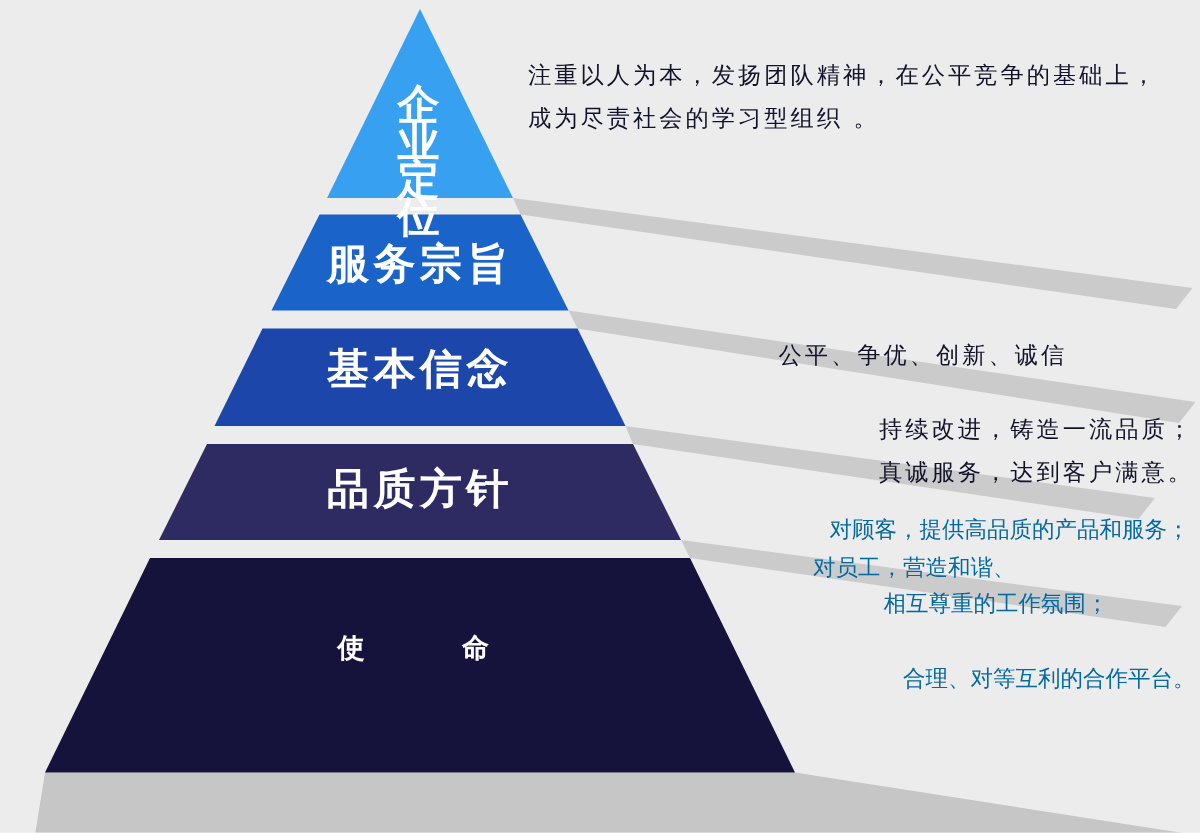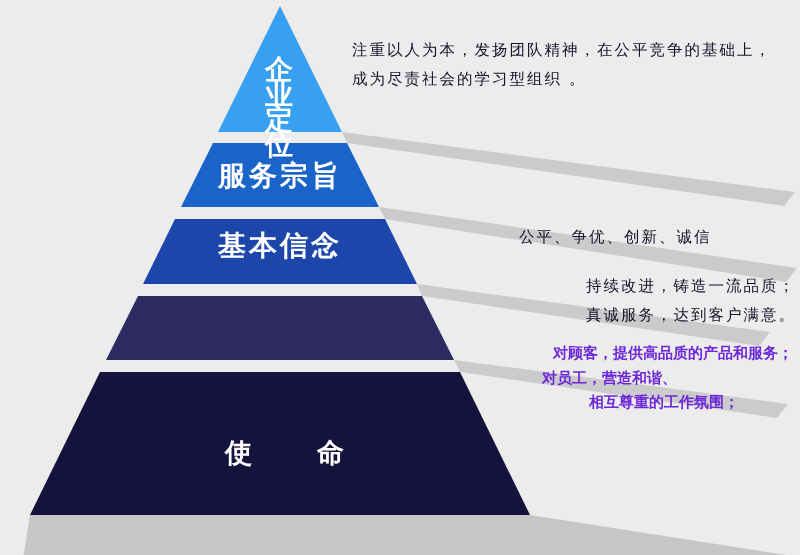--- a/index.html
+++ b/index.html
@@ -20,41 +20,41 @@
     font-weight: 700;
     font-size: 28px;
     letter-spacing: 3px;
     text-align: center;
     line-height: 25px;
   }
   .label-1 { left: 254px; top: 57px;  width: 52px; letter-spacing: 2px; word-break: break-all; }
   .label-2 { left: 210px; top: 163px; width: 140px; }
   .label-3 { left: 210px; top: 233px; width: 140px; }
   .label-4 { left: 210px; top: 313px; width: 140px; }
-  .label-5 { left: 225px; top: 440px; font-size: 27px; letter-spacing: 65px; white-space: nowrap; }
+  .label-5 { left: 225px; top: 420px; font-size: 18px; letter-spacing: 65px; white-space: nowrap; }
 
   
   .desc {
     position: absolute;
     color: #12122A;
     font-weight: 400;
     font-size: 15.5px;
     letter-spacing: 2px;
     line-height: 29px;
     white-space: pre-line;
   }
   .desc-1 { left: 352px; top: 36px;  width: 440px; }
   .desc-2 { left: 424px; top: 147px; }
   .desc-3 { left: 519px; top: 223px; text-align: center; }
   .desc-4 { left: 544px; top: 272px; margin-left: 42px; }
 
   .desc5-line {
     position: absolute;
-    color: #6d28d9;
-    font-weight: 700;
+    color: #0369a1;
+    font-weight: 400;
     font-size: 15px;
     letter-spacing: 0;
     white-space: nowrap;
   }
   .m-1 { left: 553px; top: 344px; }
   .m-2 { left: 542px; top: 369px; }
   .m-3 { left: 589px; top: 393px; }
   .m-4 { left: 605px; top: 419px; }
   .m-5 { left: 602px; top: 443px; }
 </style>
@@ -74,25 +74,27 @@
     <polygon points="280,6 342,132 218,132" fill="#38A0F0"></polygon>
     <polygon points="213,143 347,143 379,207 181,207" fill="#1A63C8"></polygon>
     <polygon points="175,219 385,219 417,284 143,284" fill="#1C46AA"></polygon>
     <polygon points="138,296 422,296 454,360 106,360" fill="#2D2B62"></polygon>
     <polygon points="100,372 460,372 530,515 30,515" fill="#15123C"></polygon>
   </svg>
 
   <div class="layer-label label-1">企业定位</div>
   <div class="layer-label label-2">服务宗旨</div>
   <div class="layer-label label-3">基本信念</div>
+  <div class="layer-label label-4">品质方针</div>
   <div class="layer-label label-5">使命</div>
 
   <div class="desc desc-1">注重以人为本，发扬团队精神，在公平竞争的基础上，
 成为尽责社会的学习型组织 。</div>
   <div class="desc desc-3">公平、争优、创新、诚信</div>
   <div class="desc desc-4">持续改进，铸造一流品质；
 真诚服务，达到客户满意。</div>
 
   <div class="desc5-line m-1">对顾客，提供高品质的产品和服务；</div>
   <div class="desc5-line m-2">对员工，营造和谐、</div>
   <div class="desc5-line m-3">相互尊重的工作氛围；</div>
+  <div class="desc5-line m-5">合理、对等互利的合作平台。</div>
 
 </div>
 
 </body></html>

